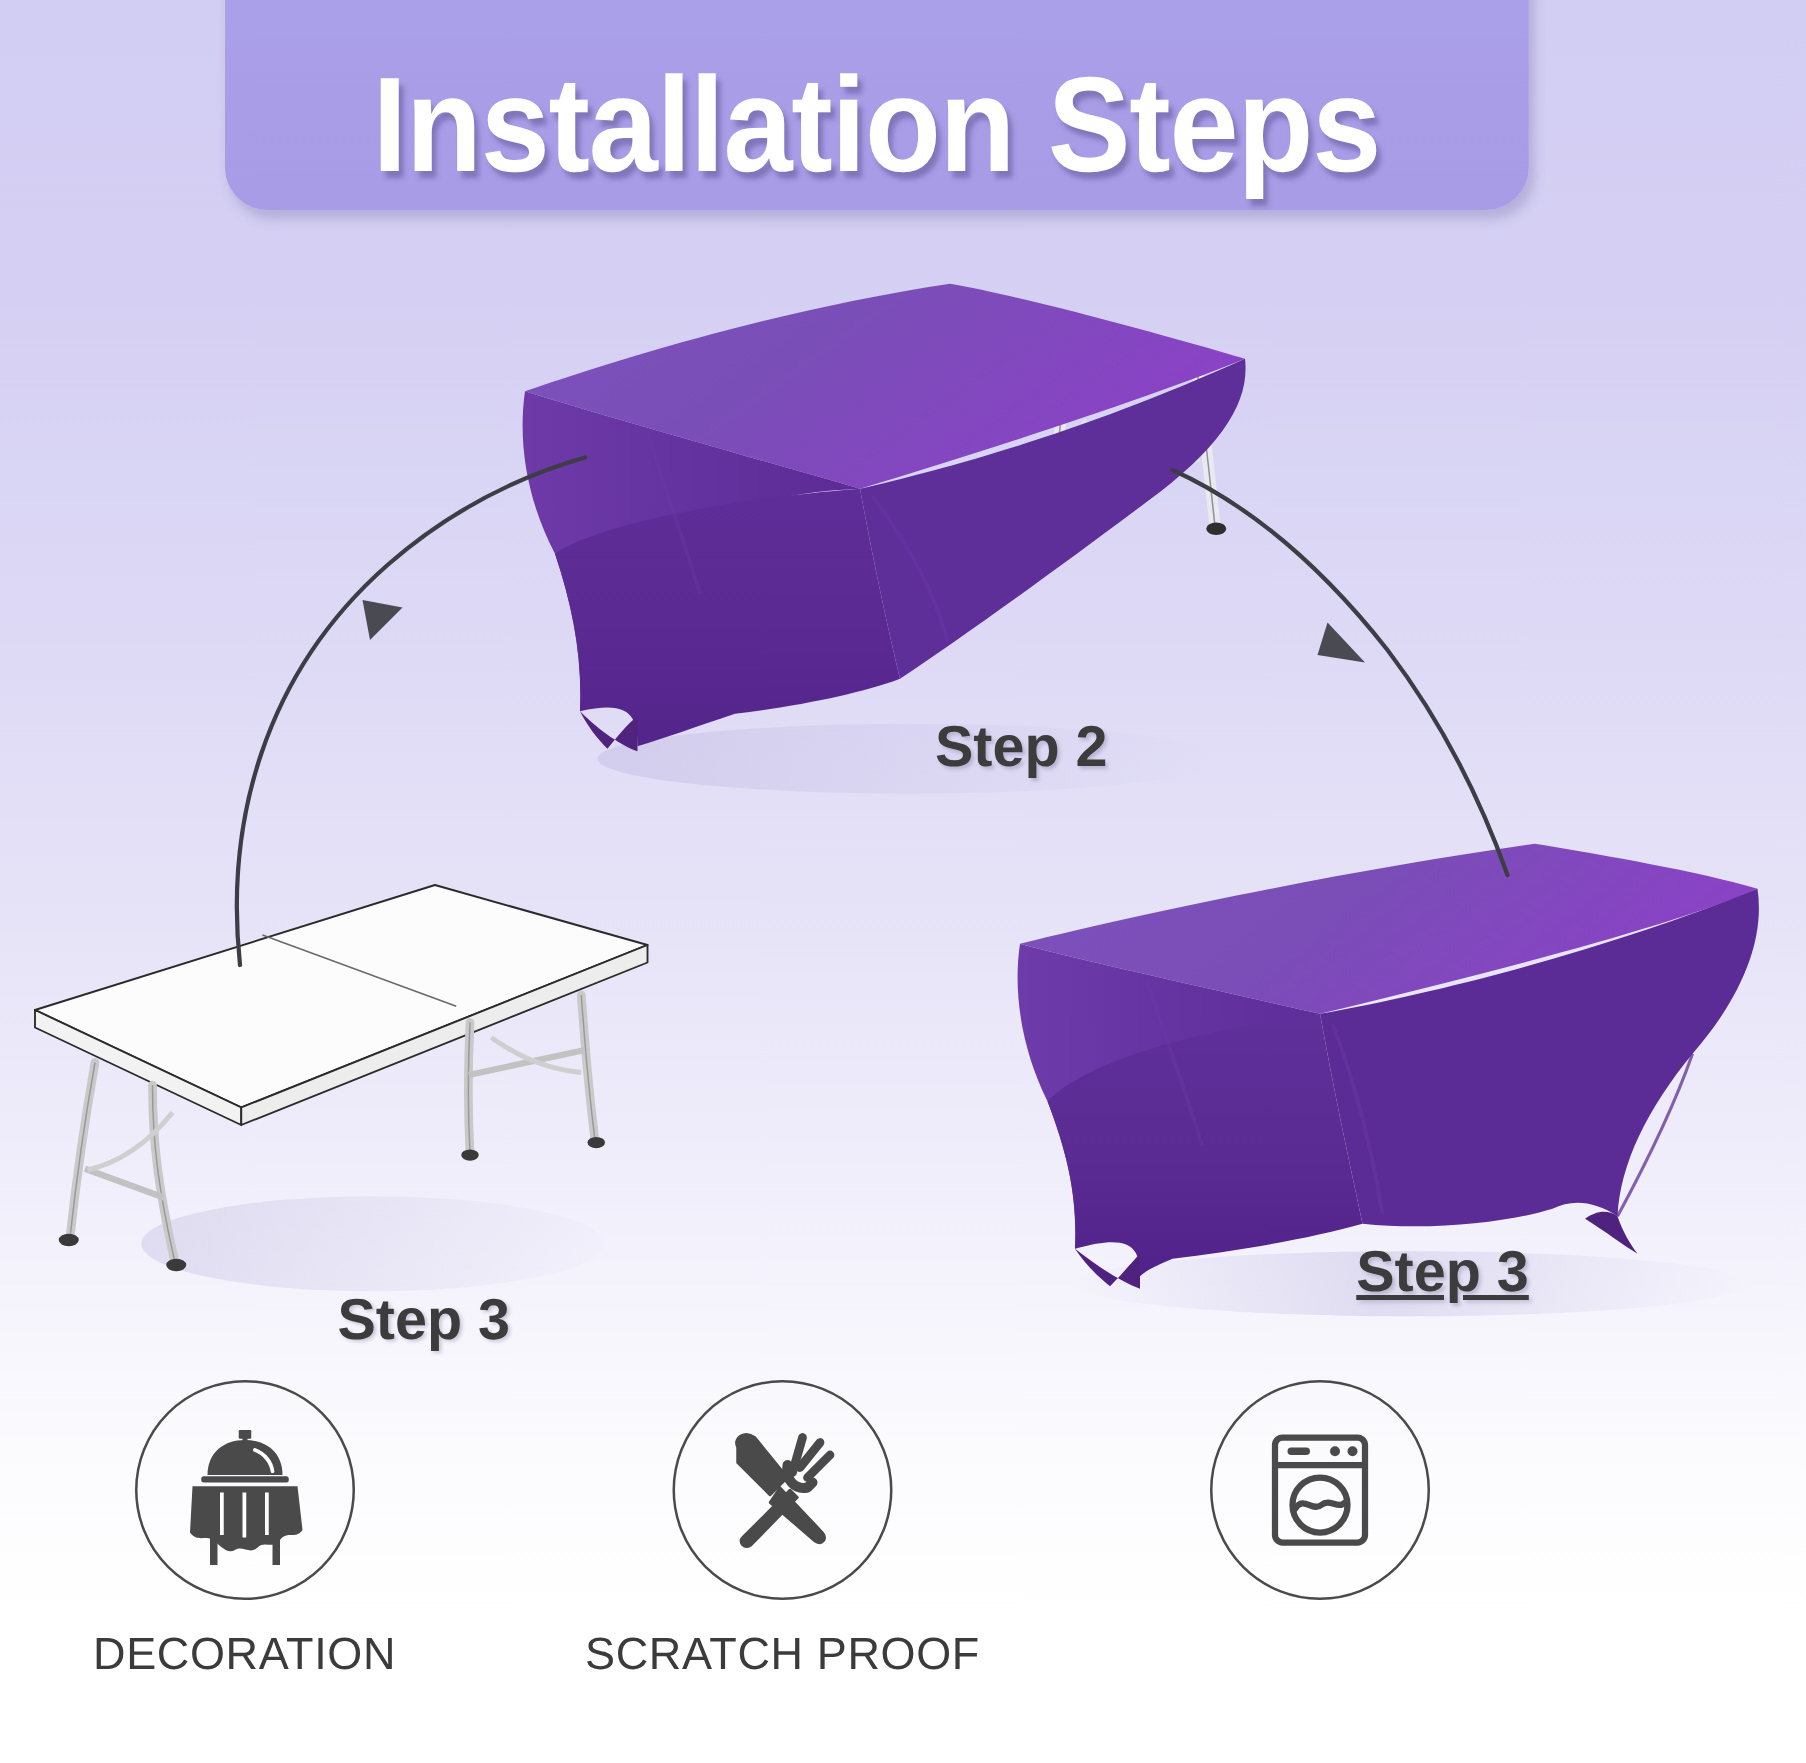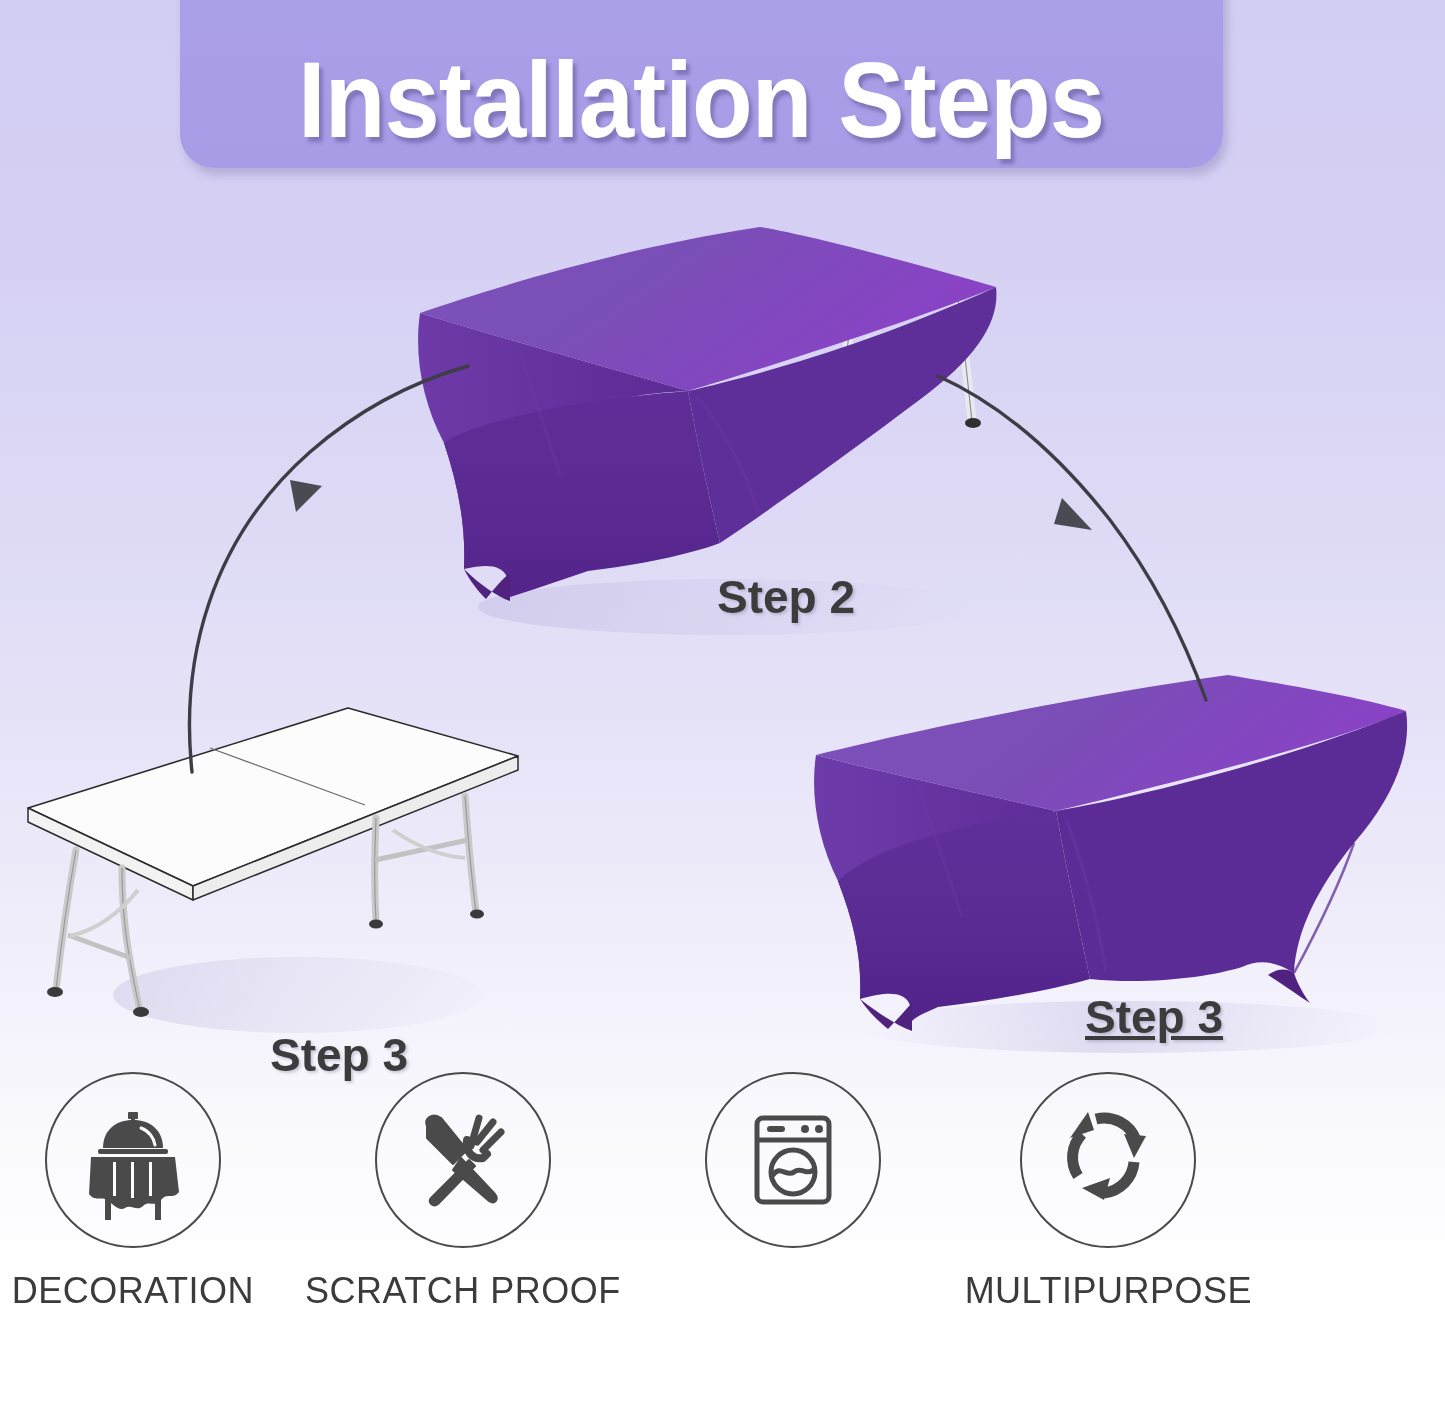--- a/index.html
+++ b/index.html
@@ -69,34 +69,34 @@
     color: #3c3c3c;
     white-space: nowrap;
     text-shadow: 2px 2px 3px rgba(120, 115, 150, 0.35);
   }
 
   
   #fig-step1  { left: 18px;  top: 690px;  width: 520px; height: 400px; }
   #label-step1{ left: 270px; top: 1028px; }
 
   #fig-step2  { left: 398px; top: 225px;  width: 625px; height: 420px; }
-  #label-step2{ left: 717px; top: 570px;  }
+  #label-step2{ left: 748px; top: 570px;  }
 
   #fig-step3  { left: 798px; top: 655px;  width: 625px; height: 400px; }
   #label-step3{ left: 1085px;top: 990px; text-decoration: underline;  }
 
   
   #arrow-1-2 { position: absolute; left: 150px; top: 360px; width: 340px; height: 420px; }
   #arrow-2-3 { position: absolute; left: 930px; top: 370px; width: 340px; height: 360px; }
 
   
   #features {
     position: absolute;
     left: 0;
-    top: 1072px;
+    top: 1104px;
     width: 1252px;
     height: 270px;
     display: flex;
     gap: 39px;
   }
   .feature {
     flex: 1 1 0;
     display: flex;
     flex-direction: column;
     align-items: center;
@@ -353,35 +353,16 @@
           </g>
           <rect x="34" y="26" width="18" height="6" rx="3" fill="#4a4a4a"></rect>
           <circle cx="72" cy="29" r="4" fill="#4a4a4a"></circle>
           <circle cx="86" cy="29" r="4" fill="#4a4a4a"></circle>
           <circle cx="60" cy="72" r="22" fill="none" stroke="#4a4a4a" stroke-width="5"></circle>
           <path d="M40,75 C47,64 54,78 61,72 C68,66 74,76 80,70" fill="none" stroke="#4a4a4a" stroke-width="5" stroke-linecap="round"></path>
         </svg>
       </div>
     </div>
 
-    <div class="feature">
-      <div class="feature-circle">
-        <svg viewBox="0 0 120 120" width="120" height="120">
-          <g fill="none" stroke="#4a4a4a" stroke-width="11" stroke-linecap="butt">
-
-            <path d="M30,76 A34,34 0 0 1 34,34"></path>
-
-            <path d="M48,19 A34,34 0 0 1 88,40"></path>
-
-            <path d="M86,62 A34,34 0 0 1 56,93"></path>
-          </g>
-
-          <polygon points="22,38 46,30 40,12" fill="#4a4a4a"></polygon>
-          <polygon points="76,34 98,36 86,58" fill="#4a4a4a"></polygon>
-          <polygon points="62,78 56,100 34,88" fill="#4a4a4a"></polygon>
-        </svg>
-      </div>
-      <div class="feature-label">MULTIPURPOSE</div>
-    </div>
 
   </div>
 
 </div>
 
 </body></html>

